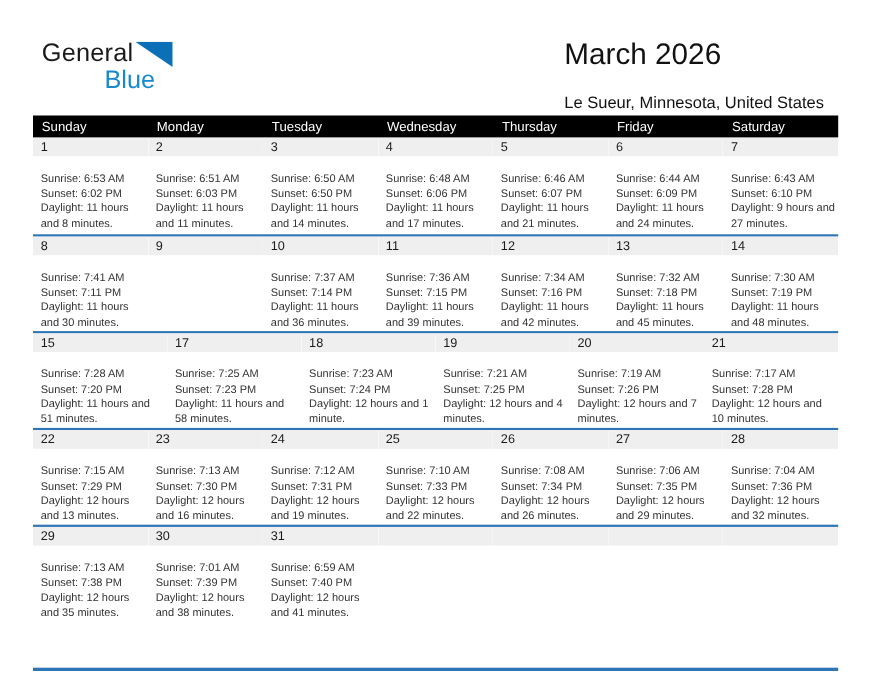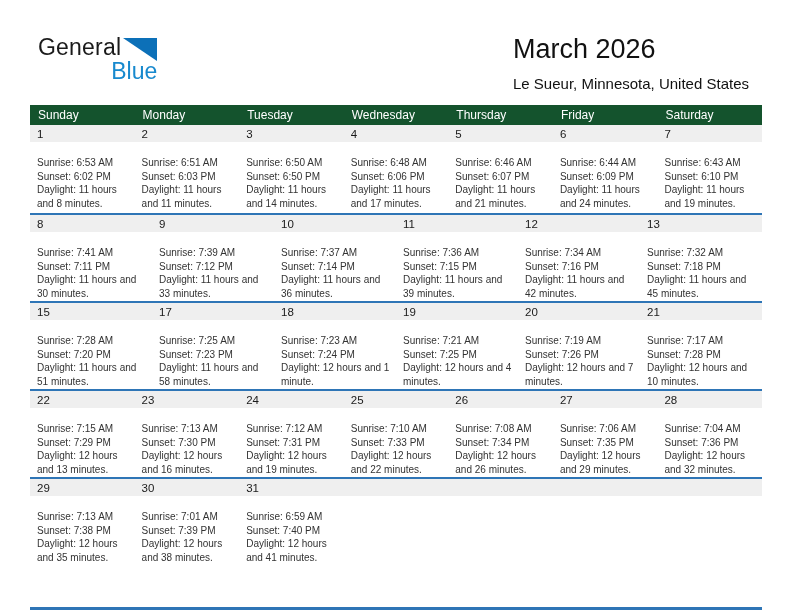--- a/index.html
+++ b/index.html
@@ -5,30 +5,30 @@
   * { box-sizing: border-box; margin: 0; padding: 0; }
   html, body { width: 792px; height: 612px; background: #ffffff; }
   body { font-family: "Liberation Sans", sans-serif; }
   .page { position: relative; width: 779px; height: 612px; background: #ffffff; overflow: hidden; }
 
   
   .logo { position: absolute; left: 38px; top: 36px; }
   .logo-top { display: flex; align-items: flex-start; }
   .logo-general { font-size: 23px; font-weight: 500; color: #1a1a1a; letter-spacing: 0.2px; line-height: 23px; }
   .logo-tri { margin-left: 2px; margin-top: 2px; }
-  .logo-blue { font-size: 23px; font-weight: 500; color: #1789ce; line-height: 20px; margin-left: 57px; margin-top: -4px; text-align: right; }
+  .logo-blue { font-size: 23px; font-weight: 500; color: #1789ce; line-height: 20px; margin-left: 57px; margin-top: -4px; }
 
   
   .titleblock { position: absolute; right: 30px; top: 34px; text-align: left; }
   .title { font-size: 27px; font-weight: 400; color: #111111; line-height: 30px; }
-  .subtitle { font-size: 15px; font-weight: 500; color: #111111; margin-top: 11px; }
+  .subtitle { font-size: 15px; font-weight: 500; color: #111111; margin-top: 21px; }
 
   
   .calendar { position: absolute; left: 30px; top: 105px; width: 732px; }
-  .weekday-row { display: flex; background: #14532d; height: 20px; align-items: center; }
+  .weekday-row { display: flex; background: #000000; height: 20px; align-items: center; }
   .weekday { flex: 1; padding-left: 8px; font-size: 12px; color: #ffffff; }
 
   .week { display: flex; height: 88px; }
   .week + .week { border-top: 2px solid #2e75b6; }
   .cell { flex: 1; overflow: hidden; }
   .daynum { height: 17px; background: #efefef; padding: 2px 0 0 7px; font-size: 11.5px; color: #1a1a1a; line-height: 14px; }
   .details { padding: 3px 3px 0 7px; font-size: 10px; line-height: 13.5px; color: #333333; margin-top: 11px; }
 
   .bottom-bar { position: absolute; left: 30px; width: 732px; top: 607px; height: 3px; background: #2e75b6; }
 </style>
@@ -112,40 +112,35 @@
               <div>Sunrise: 6:44 AM</div>
               <div>Sunset: 6:09 PM</div>
               <div>Daylight: 11 hours and 24 minutes.</div>
             </div>
           </div>
           <div class="cell">
             <div class="daynum">7</div>
             <div class="details">
               <div>Sunrise: 6:43 AM</div>
               <div>Sunset: 6:10 PM</div>
-              <div>Daylight: 11 hours and 19 minutes.</div>
+              <div>Daylight: 9 hours and 27 minutes.</div>
             </div>
           </div>
         </div>
         <div class="week">
           <div class="cell">
             <div class="daynum">8</div>
             <div class="details">
               <div>Sunrise: 7:41 AM</div>
               <div>Sunset: 7:11 PM</div>
               <div>Daylight: 11 hours and 30 minutes.</div>
             </div>
           </div>
           <div class="cell">
             <div class="daynum">9</div>
-            <div class="details">
-              <div>Sunrise: 7:39 AM</div>
-              <div>Sunset: 7:12 PM</div>
-              <div>Daylight: 11 hours and 33 minutes.</div>
-            </div>
           </div>
           <div class="cell">
             <div class="daynum">10</div>
             <div class="details">
               <div>Sunrise: 7:37 AM</div>
               <div>Sunset: 7:14 PM</div>
               <div>Daylight: 11 hours and 36 minutes.</div>
             </div>
           </div>
           <div class="cell">
@@ -165,20 +160,28 @@
             </div>
           </div>
           <div class="cell">
             <div class="daynum">13</div>
             <div class="details">
               <div>Sunrise: 7:32 AM</div>
               <div>Sunset: 7:18 PM</div>
               <div>Daylight: 11 hours and 45 minutes.</div>
             </div>
           </div>
+          <div class="cell">
+            <div class="daynum">14</div>
+            <div class="details">
+              <div>Sunrise: 7:30 AM</div>
+              <div>Sunset: 7:19 PM</div>
+              <div>Daylight: 11 hours and 48 minutes.</div>
+            </div>
+          </div>
         </div>
         <div class="week">
           <div class="cell">
             <div class="daynum">15</div>
             <div class="details">
               <div>Sunrise: 7:28 AM</div>
               <div>Sunset: 7:20 PM</div>
               <div>Daylight: 11 hours and 51 minutes.</div>
             </div>
           </div>

